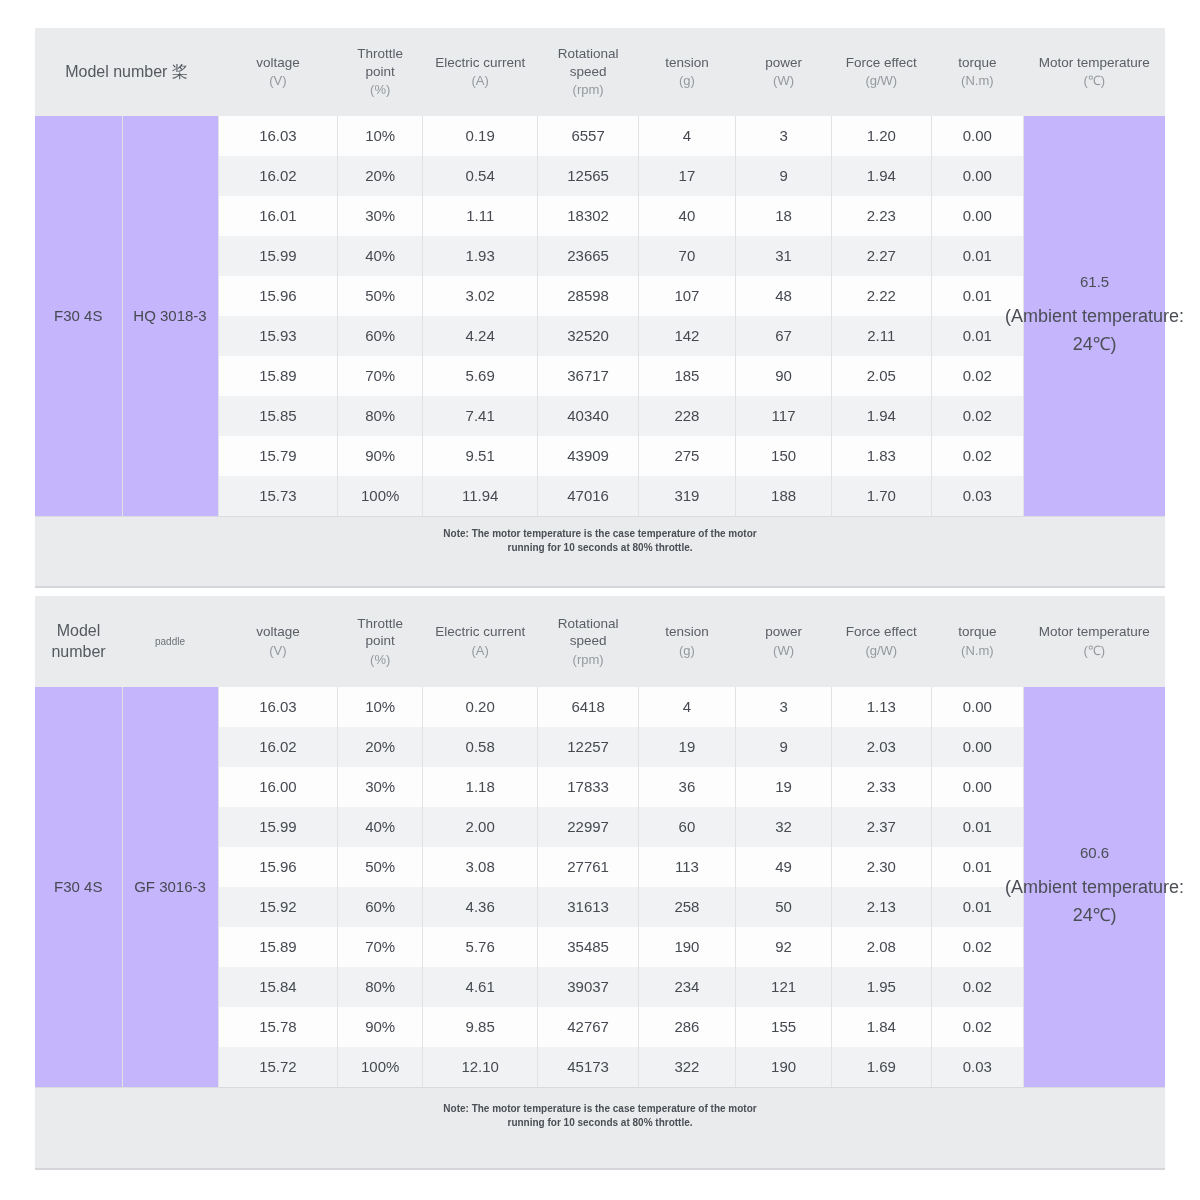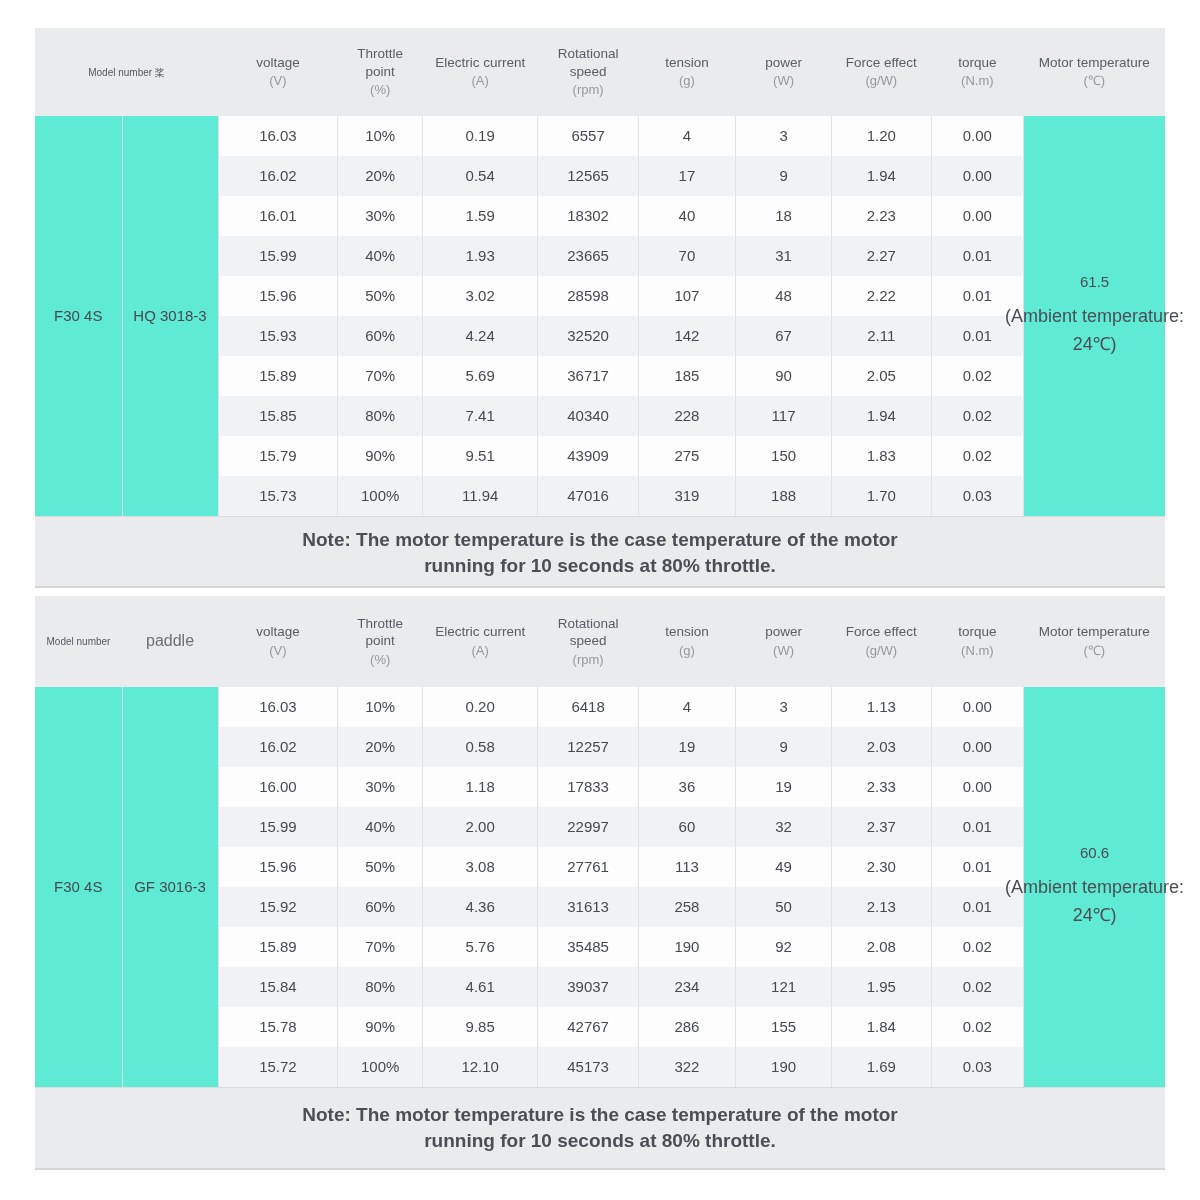--- a/index.html
+++ b/index.html
@@ -15,36 +15,36 @@
     color: #5a5e65;
     font-size: 13.5px;
     line-height: 1.3;
     vertical-align: middle;
     text-align: center;
     padding: 6px 6px;
   }
   .t1 thead th { height: 88px; }
   .t2 thead th { height: 91px; }
   .unit { display: block; color: #95999f; margin-top: 2px; font-size: 13px; }
-  th.paddle-th { font-size: 16px; color: #6d7177; }
-  th.model-th { font-size: 10px; color: #55595f; }
+  th.paddle-th { font-size: 10px; color: #6d7177; }
+  th.model-th { font-size: 16px; color: #55595f; }
 
   tbody td {
     height: 40px;
     text-align: center;
     vertical-align: middle;
     font-size: 15px;
     color: #464a50;
     background: #fdfdfe;
     padding: 0 4px;
     line-height: 1.25;
   }
   tbody td.data { border-left: 1px solid #e0e2e5; }
   tbody tr:nth-child(even) td.data { background: #f1f2f4; }
-  tbody td.merged { background: #5eead4; }
+  tbody td.merged { background: #c4b5fd; }
   tbody td.paddle-cell, tbody td.temp-cell { border-left: 1px solid #e0e2e5; }
 
   .temp-value { font-size: 15px; color: #4a4e54; margin-bottom: 10px; }
   .ambient {
     font-weight: 400;
     font-size: 18px;
     color: #4b4f55;
     width: 150%;
     margin-left: -25%;
     line-height: 1.6;
@@ -52,21 +52,21 @@
 
   .note {
     background: #e9ebec;
     border-top: 1px solid #d9dbde;
     border-bottom: 2px solid #d4d6d9;
     min-height: 72px;
     padding: 10px 20px 1px;
     text-align: center;
     color: #4b4f55;
     font-weight: 700;
-    font-size: 19px;
+    font-size: 10px;
     line-height: 1.35;
   }
   .note-2 { min-height: 83px; padding-top: 14px; }
   .note .paren { max-width: 700px; margin: -13px auto 0; }
   .gap { height: 8px; background: #fff; }
 </style>
 </head>
 <body>
 
 <div class="page">
@@ -122,21 +122,21 @@
           <td class="data">0.54</td>
           <td class="data">12565</td>
           <td class="data">17</td>
           <td class="data">9</td>
           <td class="data">1.94</td>
           <td class="data">0.00</td>
         </tr>
         <tr>
           <td class="data">16.01</td>
           <td class="data">30%</td>
-          <td class="data">1.59</td>
+          <td class="data">1.11</td>
           <td class="data">18302</td>
           <td class="data">40</td>
           <td class="data">18</td>
           <td class="data">2.23</td>
           <td class="data">0.00</td>
         </tr>
         <tr>
           <td class="data">15.99</td>
           <td class="data">40%</td>
           <td class="data">1.93</td>

